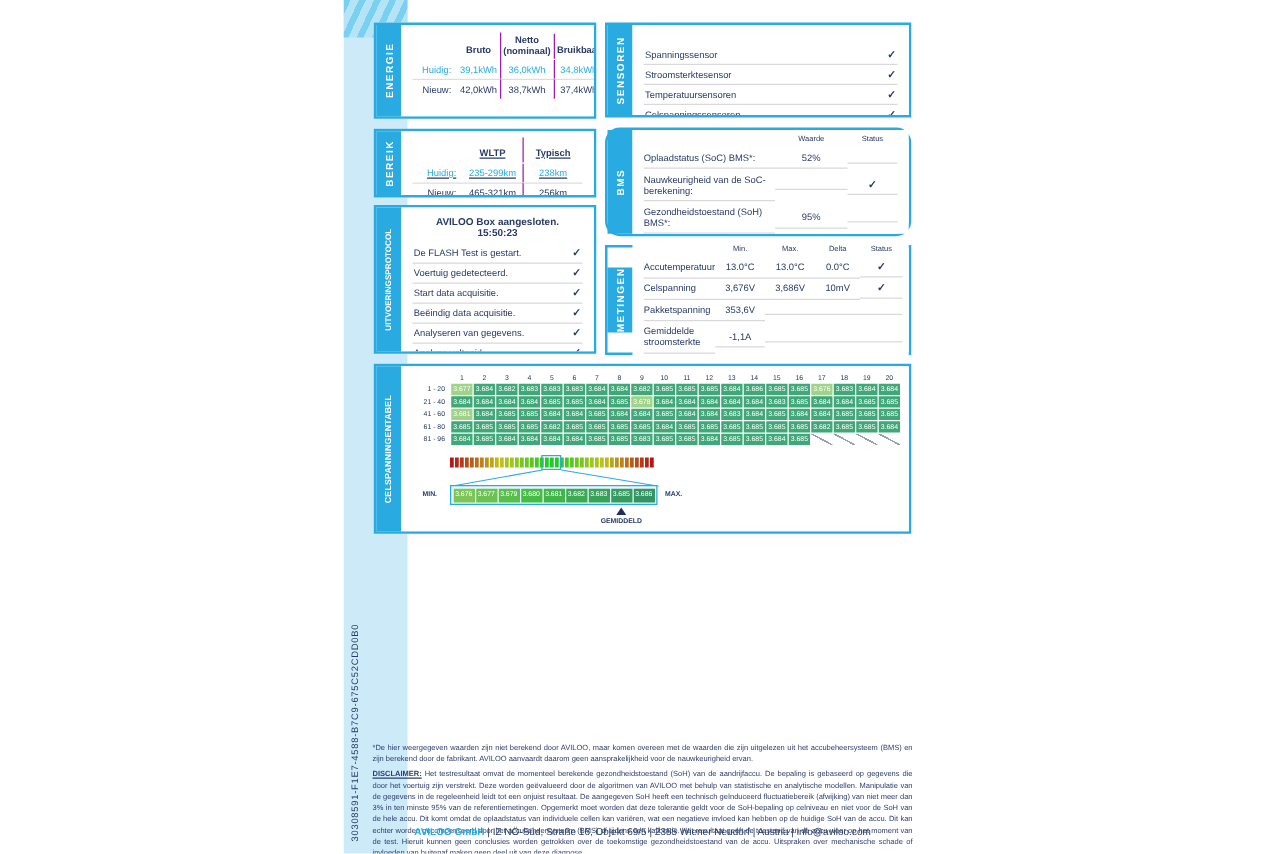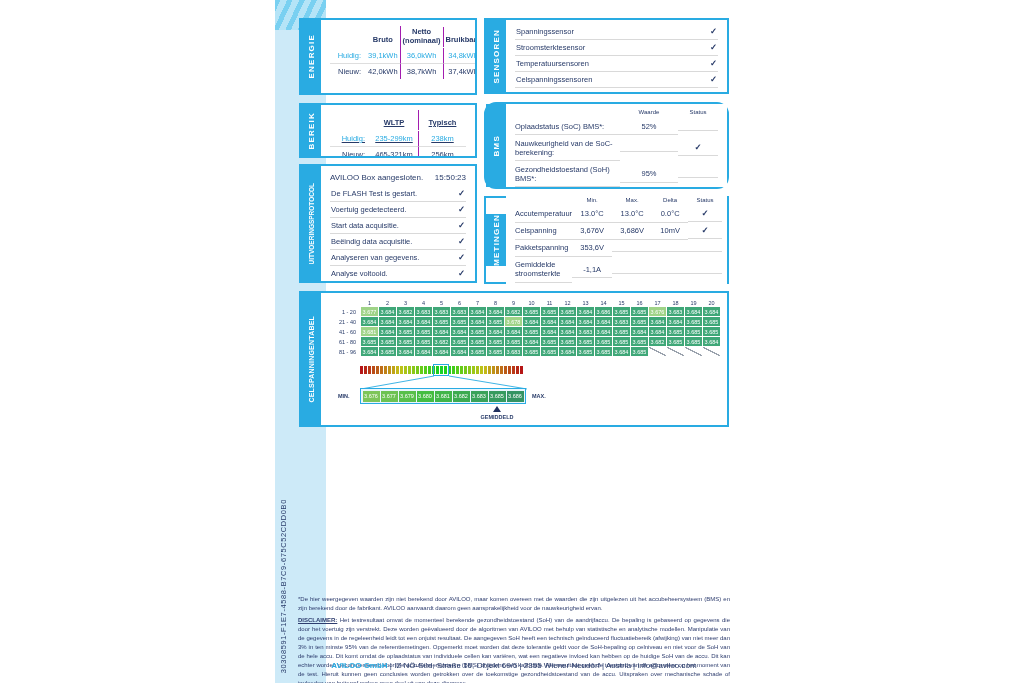--- a/index.html
+++ b/index.html
@@ -25,21 +25,21 @@
   .kv-grid{display:grid;font-size:7.5px;align-items:center;}
   .kv-h{font-weight:bold;text-align:center;white-space:pre-line;line-height:1.2;
     display:flex;align-items:flex-end;justify-content:center;padding:1px 2px 3px;min-height:16px;}
   .kv-label{text-align:right;padding:3px 5px 3px 0;}
   .kv-v{text-align:center;padding:3px 2px;}
   .vline{border-left:1px solid #a21caf;}
   .hline{border-top:1px solid #dedede;}
   .accent{color:#29abe2;}
 
   
-  .phead{display:flex;justify-content:space-between;align-items:center;font-weight:normal;font-size:8px;padding:1px 0 4px;}
+  .phead{display:flex;justify-content:space-between;align-items:center;font-weight:bold;font-size:8px;padding:1px 0 4px;flex-direction:column;}
   .prow{display:flex;justify-content:space-between;align-items:center;font-size:7.5px;
     padding:3px 1px;border-bottom:1px solid #d9d9d9;}
   .check{font-size:8.5px;font-weight:bold;color:#273a68;line-height:1;}
 
   
   .grid-tab{display:grid;font-size:7.5px;align-items:center;}
   .g-h{font-size:6px;text-align:center;padding:1px 0 3px;}
   .g-label{padding:3.5px 0;border-bottom:1px solid #d9d9d9;}
   .g-val{text-align:center;padding:3.5px 0;border-bottom:1px solid #d9d9d9;}
 
@@ -157,21 +157,21 @@
             <div class="check">✓</div>
           </div>
         </div>
     </div>
   </section>
 
   <section class="panel" style="top:18px;left:484px;width:245px;height:76px;">
     <div class="tab">
       <span>SENSOREN</span>
     </div>
-    <div class="content" style="padding-top:4px;">
+    <div class="content" style="padding-top:16px;">
       <div id="sensoren-rows">
           <div class="prow">
             <div>Spanningssensor</div>
             <div class="check">✓</div>
           </div>
           <div class="prow">
             <div>Stroomsterktesensor</div>
             <div class="check">✓</div>
           </div>
           <div class="prow">

